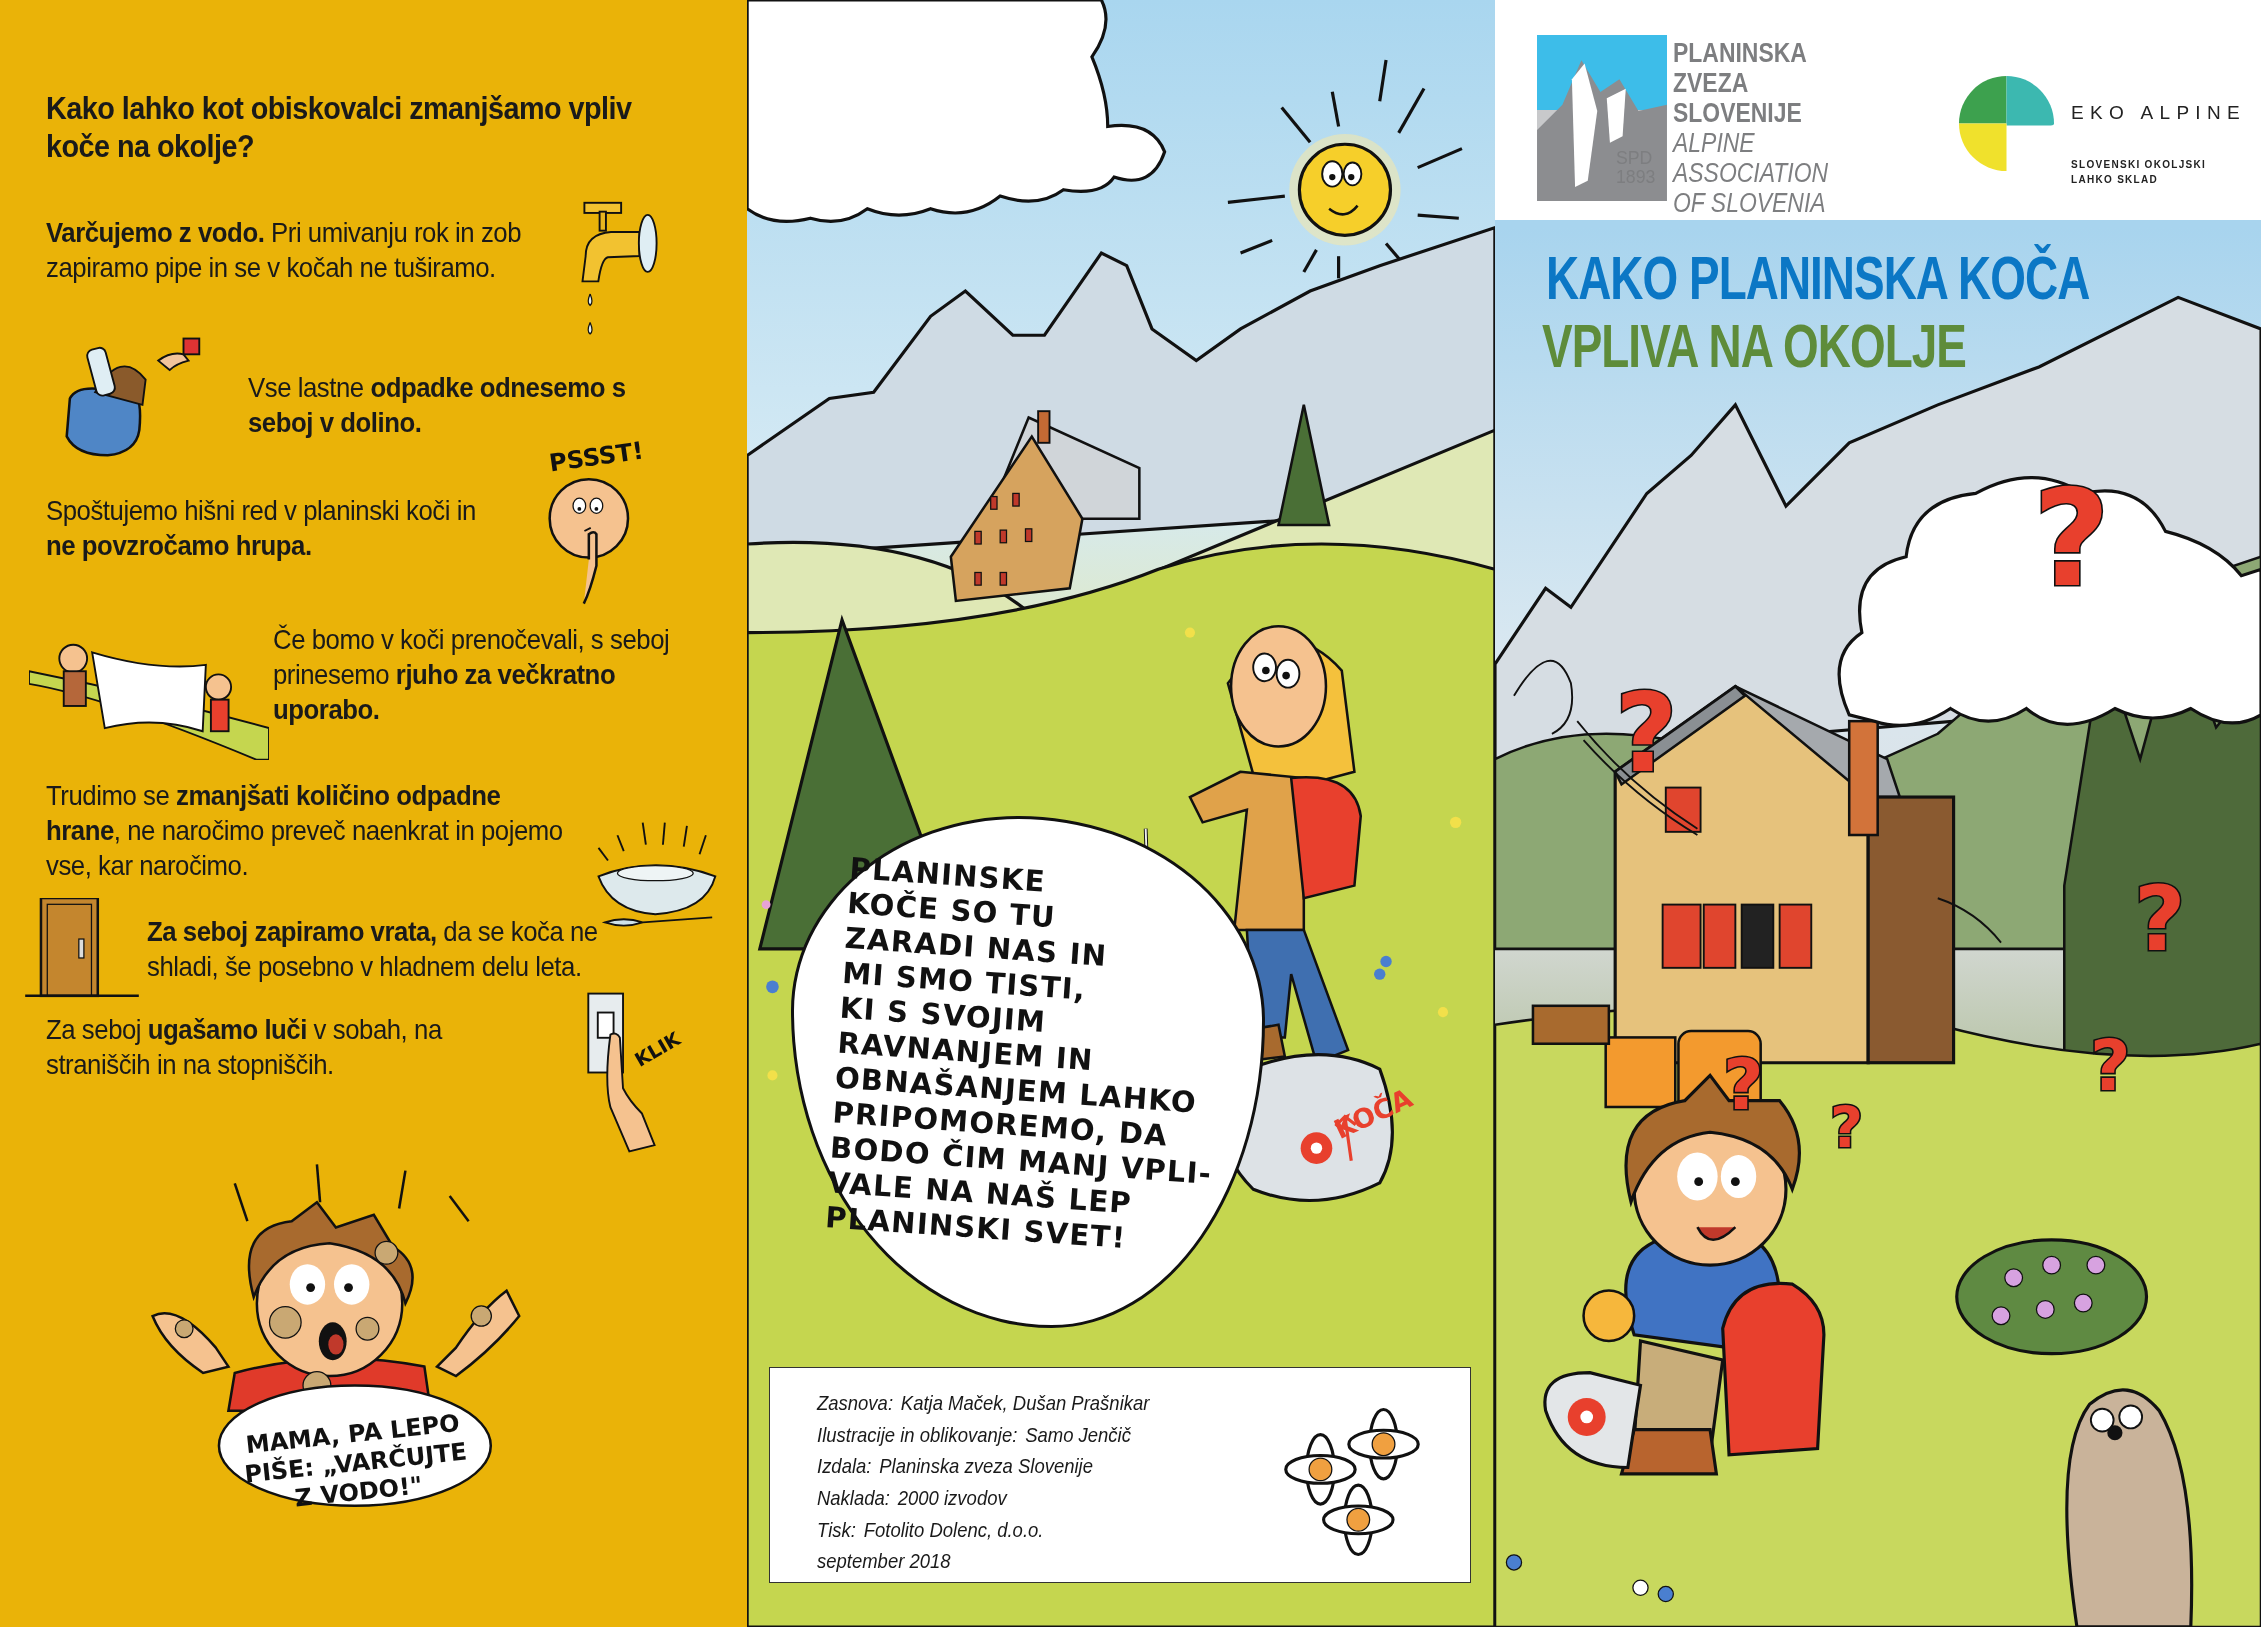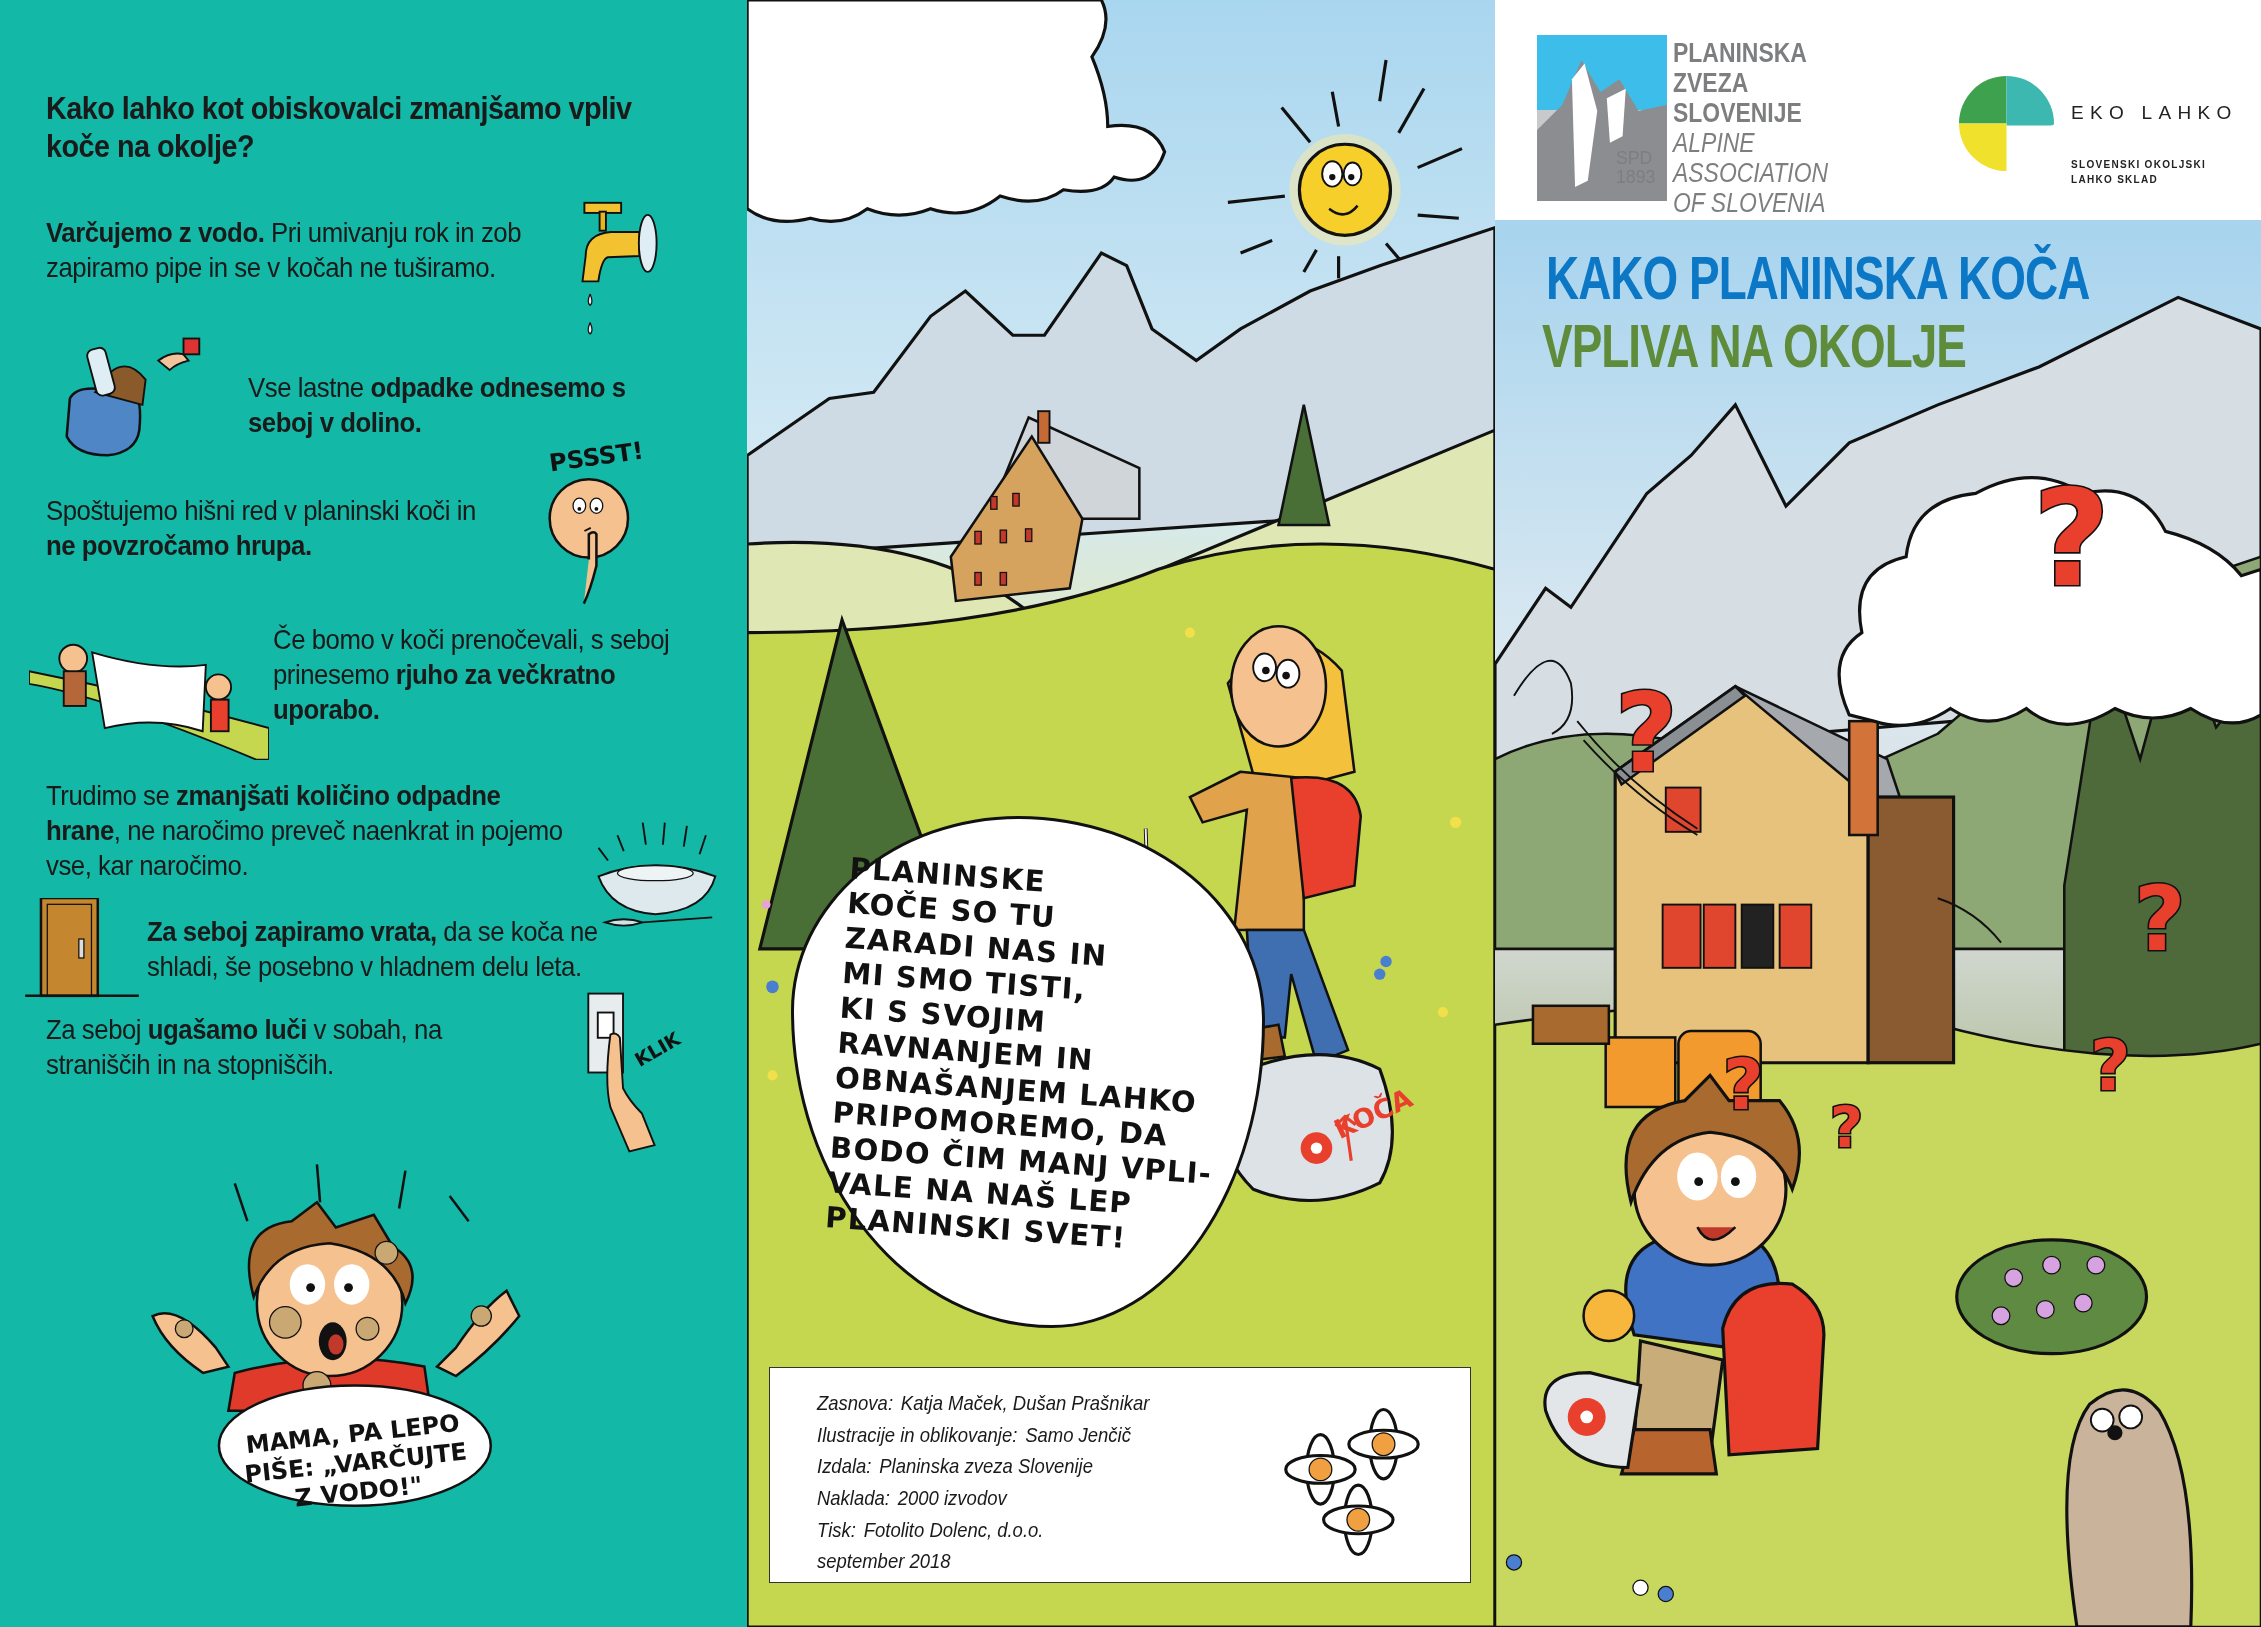--- a/index.html
+++ b/index.html
@@ -1,18 +1,18 @@
 <!DOCTYPE html>
 <html style="font-size:10px"><head>
 <meta charset="utf-8">
 <style>
   html, body { margin:0; padding:0; }
   body { width:2261px; height:1627px; position:relative; overflow:hidden; background:#fff; font-family:"Liberation Sans", sans-serif; color:#1a1a1a; }
   .panel { position:absolute; top:0; height:1627px; overflow:hidden; }
-  #panel-left { left:0; width:747px; background:#14b8a6; }
+  #panel-left { left:0; width:747px; background:#eab308; }
   #panel-mid { left:747px; width:748px; background:linear-gradient(180deg,#a9d6ef 0%,#d5eaf4 30%,#dfe9c4 40%,#c8d85a 55%,#b7cd4a 80%,#9fba45 100%); }
   #panel-right { left:1495px; width:766px; background:linear-gradient(180deg,#a8d4ee 14%,#d9e8f1 40%,#dcdfe2 55%,#a9b98e 70%,#cfdc6a 80%,#c7d85c 100%); }
 
   
   .lp-text { position:absolute; font-size:28px; line-height:35px; letter-spacing:-0.5px; transform:scaleX(0.92); transform-origin:left top; }
   .lp-text b { font-weight:700; }
   #lp-heading { position:absolute; left:46px; top:89px; font-size:32px; line-height:38px; font-weight:700; letter-spacing:-0.6px; transform:scaleX(0.9); transform-origin:left top; }
   .illus { position:absolute; }
   #speech-bubble { position:absolute; left:791px; top:816px; width:468px; height:506px; background:#fff; border:3.8px solid #111; border-radius:48% 52% 45% 55% / 38% 40% 60% 62%; }
   #speech-text { position:absolute; left:857px; top:848px; font-family:"DejaVu Sans", sans-serif; font-size:29px; line-height:35px; font-weight:700; letter-spacing:1.3px; color:#111; white-space:pre; transform:rotate(4deg); transform-origin:left top; }
@@ -389,21 +389,21 @@
     <div class="bold">SLOVENIJE</div>
     <div class="ital">ALPINE</div>
     <div class="ital">ASSOCIATION</div>
     <div class="ital">OF SLOVENIA</div>
   </div>
   <svg id="eko-logo" viewBox="0 0 150 150">
     <path d="M75 0 A75 75 0 0 0 0 75 L75 75 Z" fill="#3da14e"></path>
     <path d="M75 0 A75 75 0 0 1 150 75 Q150 78 145 78 L75 78 Z" fill="#3cb8b0"></path>
     <path d="M0 75 L75 75 L75 150 A75 75 0 0 1 0 75 Z" fill="#f0e12c"></path>
   </svg>
-  <div id="eko-title">EKO LAHKO</div>
+  <div id="eko-title">EKO ALPINE</div>
   <div id="eko-sub">
       <div>SLOVENSKI OKOLJSKI</div>
       <div>LAHKO SKLAD</div>
     </div>
 
   <div id="title-line1">KAKO PLANINSKA KOČA</div>
   <div id="title-line2">VPLIVA NA OKOLJE</div>
 
   <span class="qmark" style="left:538px; top:462px; font-size:133px;">?</span>
   <span class="qmark" style="left:120px; top:671px; font-size:108px;">?</span>

